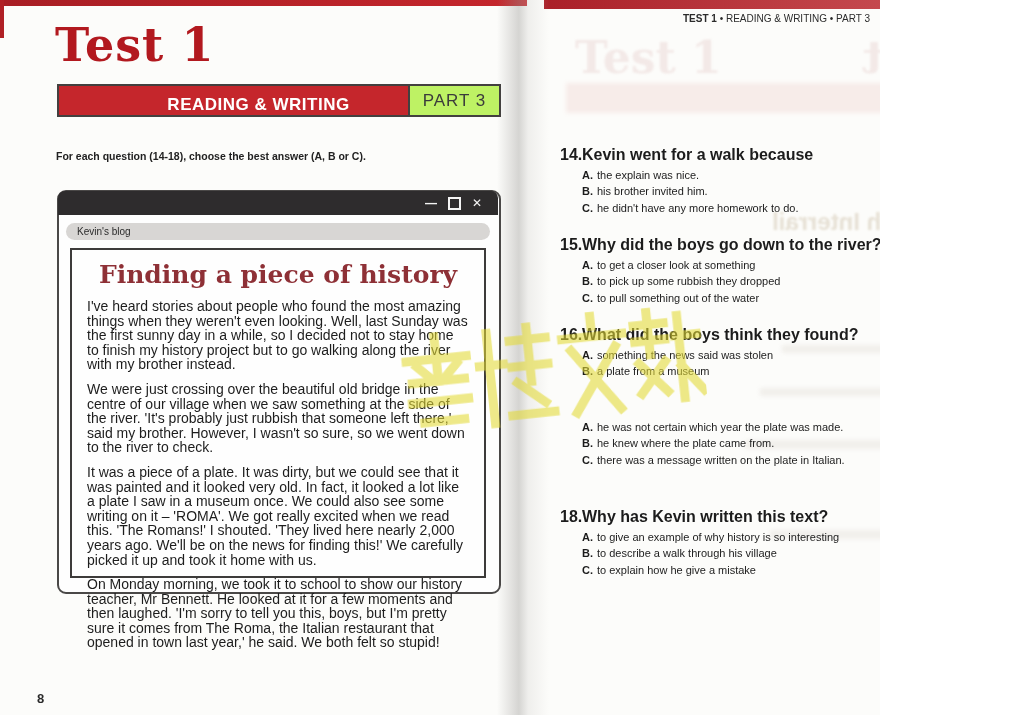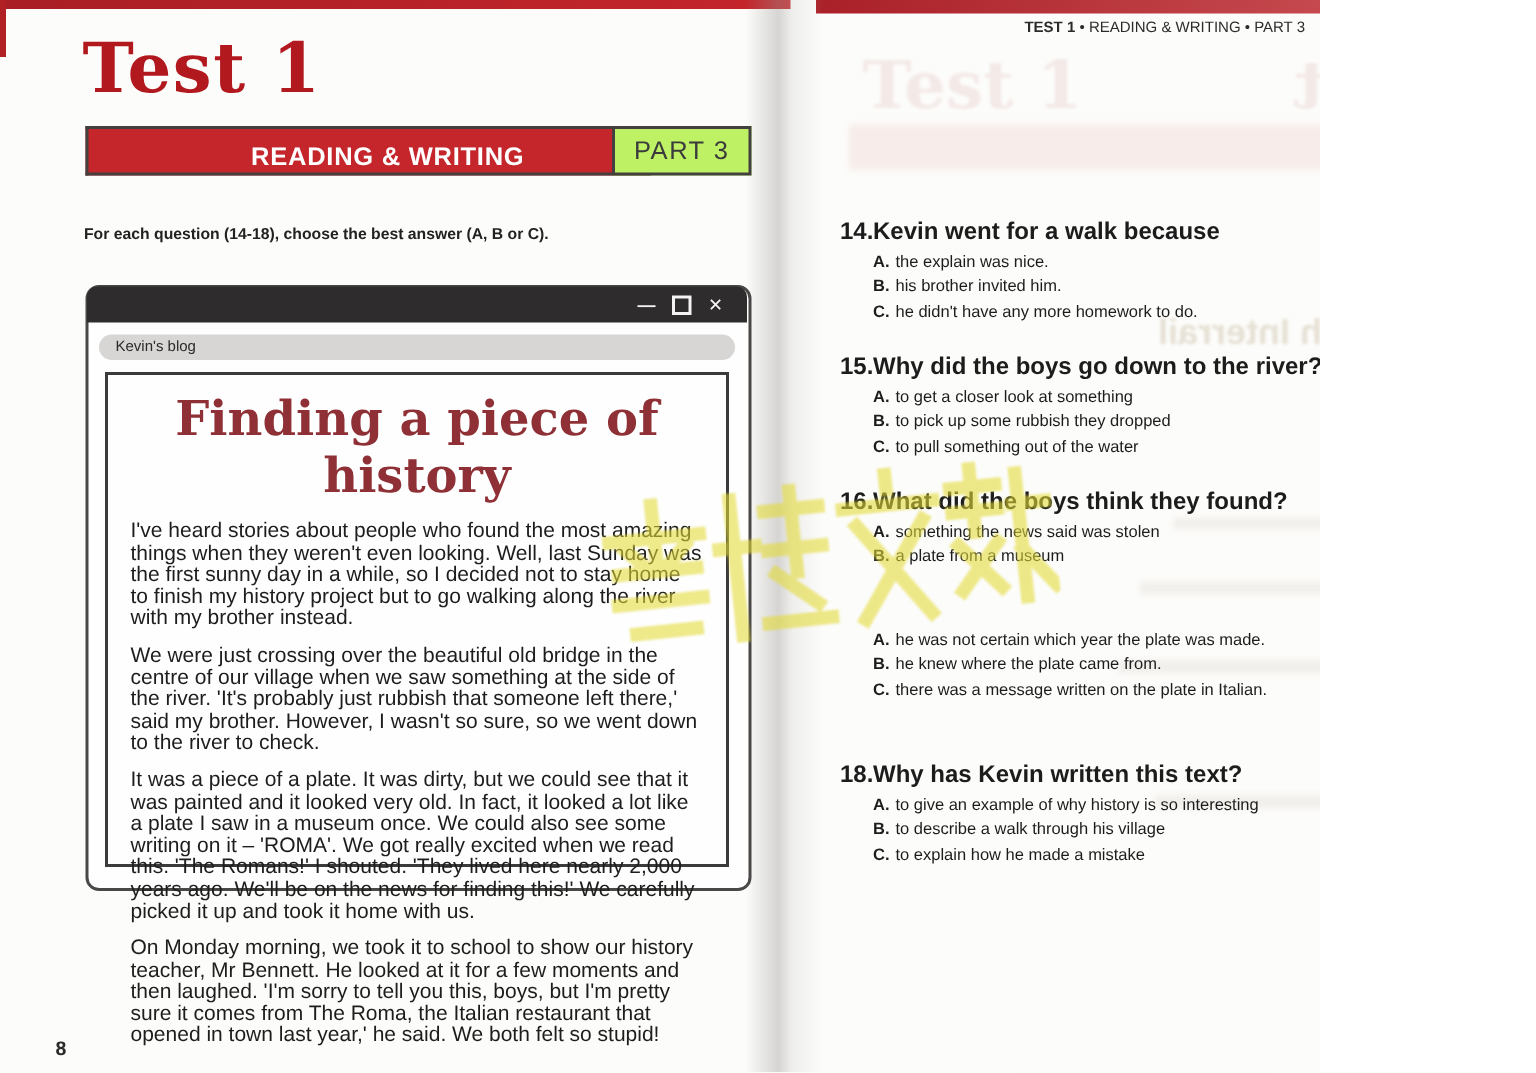--- a/index.html
+++ b/index.html
@@ -28,21 +28,21 @@
   .titlebar{position:absolute;left:-1px;top:-1px;width:440px;height:24px;background:#2e2c2d;
             border-radius:7px 7px 0 0;display:flex;align-items:center;justify-content:flex-end;gap:11px;padding-right:16px;box-sizing:border-box;}
   .ctrl{color:#f4f4f4;font-size:12px;line-height:12px;font-weight:bold;}
   .ctrl-max{width:9px;height:9px;border:2px solid #f4f4f4;display:inline-block;}
   .tabbar{position:absolute;left:7px;top:31px;width:424px;height:17px;background:#d8d6d4;
           border-radius:9px;display:flex;align-items:center;padding-left:11px;box-sizing:border-box;}
   .tabbar span{font-size:10px;font-weight:normal;color:#2a2a2a;}
   .article{position:absolute;left:11px;top:56px;width:416px;height:330px;border:2px solid #3d3b3a;
            background:#fefefe;box-sizing:border-box;padding:8px 15px 0 15px;}
   .article h1{margin:2px 0 10px 0;text-align:center;font-family:"DejaVu Serif","Liberation Serif",serif;
-              font-weight:bold;font-size:32px;color:#8e3036;}
+              font-weight:bold;font-size:25px;color:#8e3036;}
   .article p{margin:0 0 10px 0;font-size:14px;line-height:14.6px;color:#1d1d1d;font-weight:500;}
   
   .running-head{position:absolute;right:10px;top:13px;font-size:10px;color:#2b2b2b;}
   .running-head b{font-weight:bold;}
   .question{position:absolute;left:560px;width:430px;}
   .q-stem{font-size:16px;font-weight:bold;color:#1c1c1c;}
   .q-num{display:inline-block;width:22px;font-weight:bold;}
   .q-text{font-weight:bold;}
   .q-option{margin:4.5px 0 0 22px;font-size:11px;color:#1c1c1c;}
   .opt-letter{font-weight:bold;margin-right:4px;}
@@ -139,21 +139,21 @@
   <div class="question" style="top:416px">
     <div class="q-option"><span class="opt-letter">A.</span><span>he was not certain which year the plate was made.</span></div>
     <div class="q-option"><span class="opt-letter">B.</span><span>he knew where the plate came from.</span></div>
     <div class="q-option"><span class="opt-letter">C.</span><span>there was a message written on the plate in Italian.</span></div>
   </div>
 
   <div class="question" style="top:508px">
     <div class="q-stem"><span class="q-num">18.</span><span class="q-text">Why has Kevin written this text?</span></div>
     <div class="q-option"><span class="opt-letter">A.</span><span>to give an example of why history is so interesting</span></div>
     <div class="q-option"><span class="opt-letter">B.</span><span>to describe a walk through his village</span></div>
-    <div class="q-option"><span class="opt-letter">C.</span><span>to explain how he made a mistake</span></div>
+    <div class="q-option"><span class="opt-letter">C.</span><span>to explain how he give a mistake</span></div>
   </div>
 
   <div class="pageno pageno-right">9</div>
 
   <div class="watermark">
     <span class="watermark-hidden-text">紫捷文教</span>
     <svg width="302" height="114" viewBox="0 0 300 112">
       <g stroke="#e3da35" stroke-width="9" stroke-linecap="square" fill="none">
         <g transform="translate(2,6)">
           <path d="M4 24 H64"></path>

